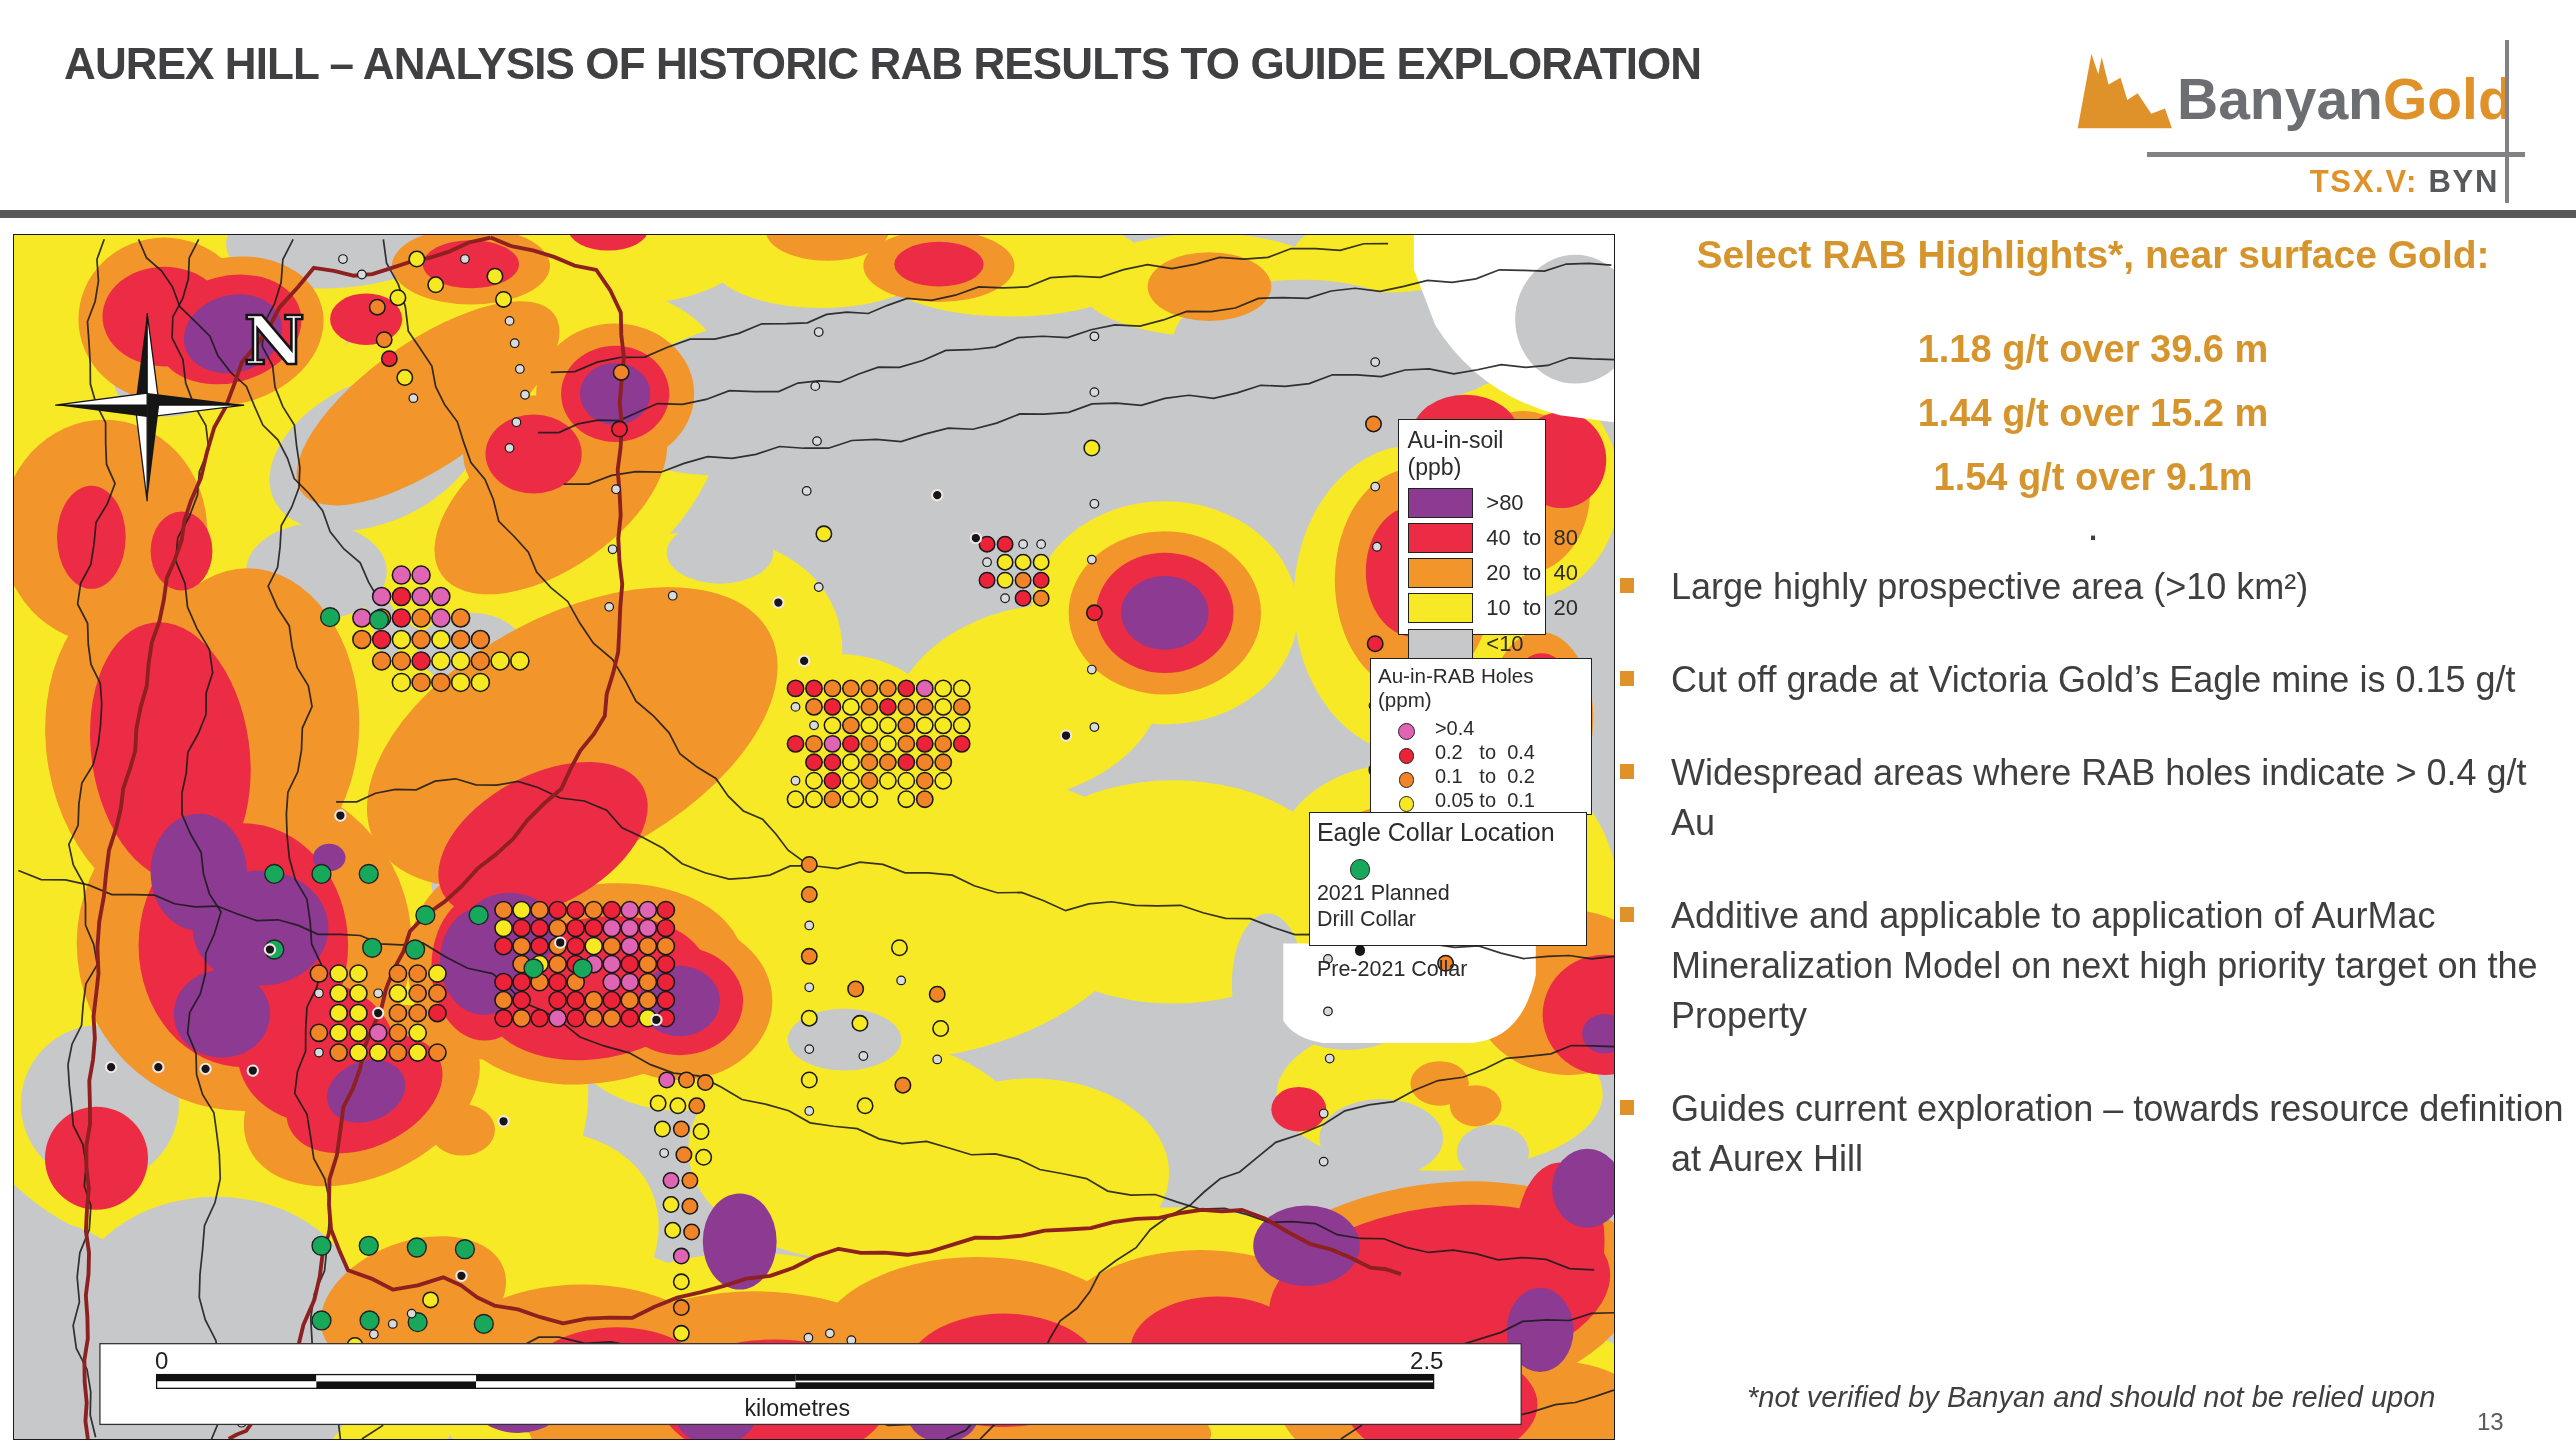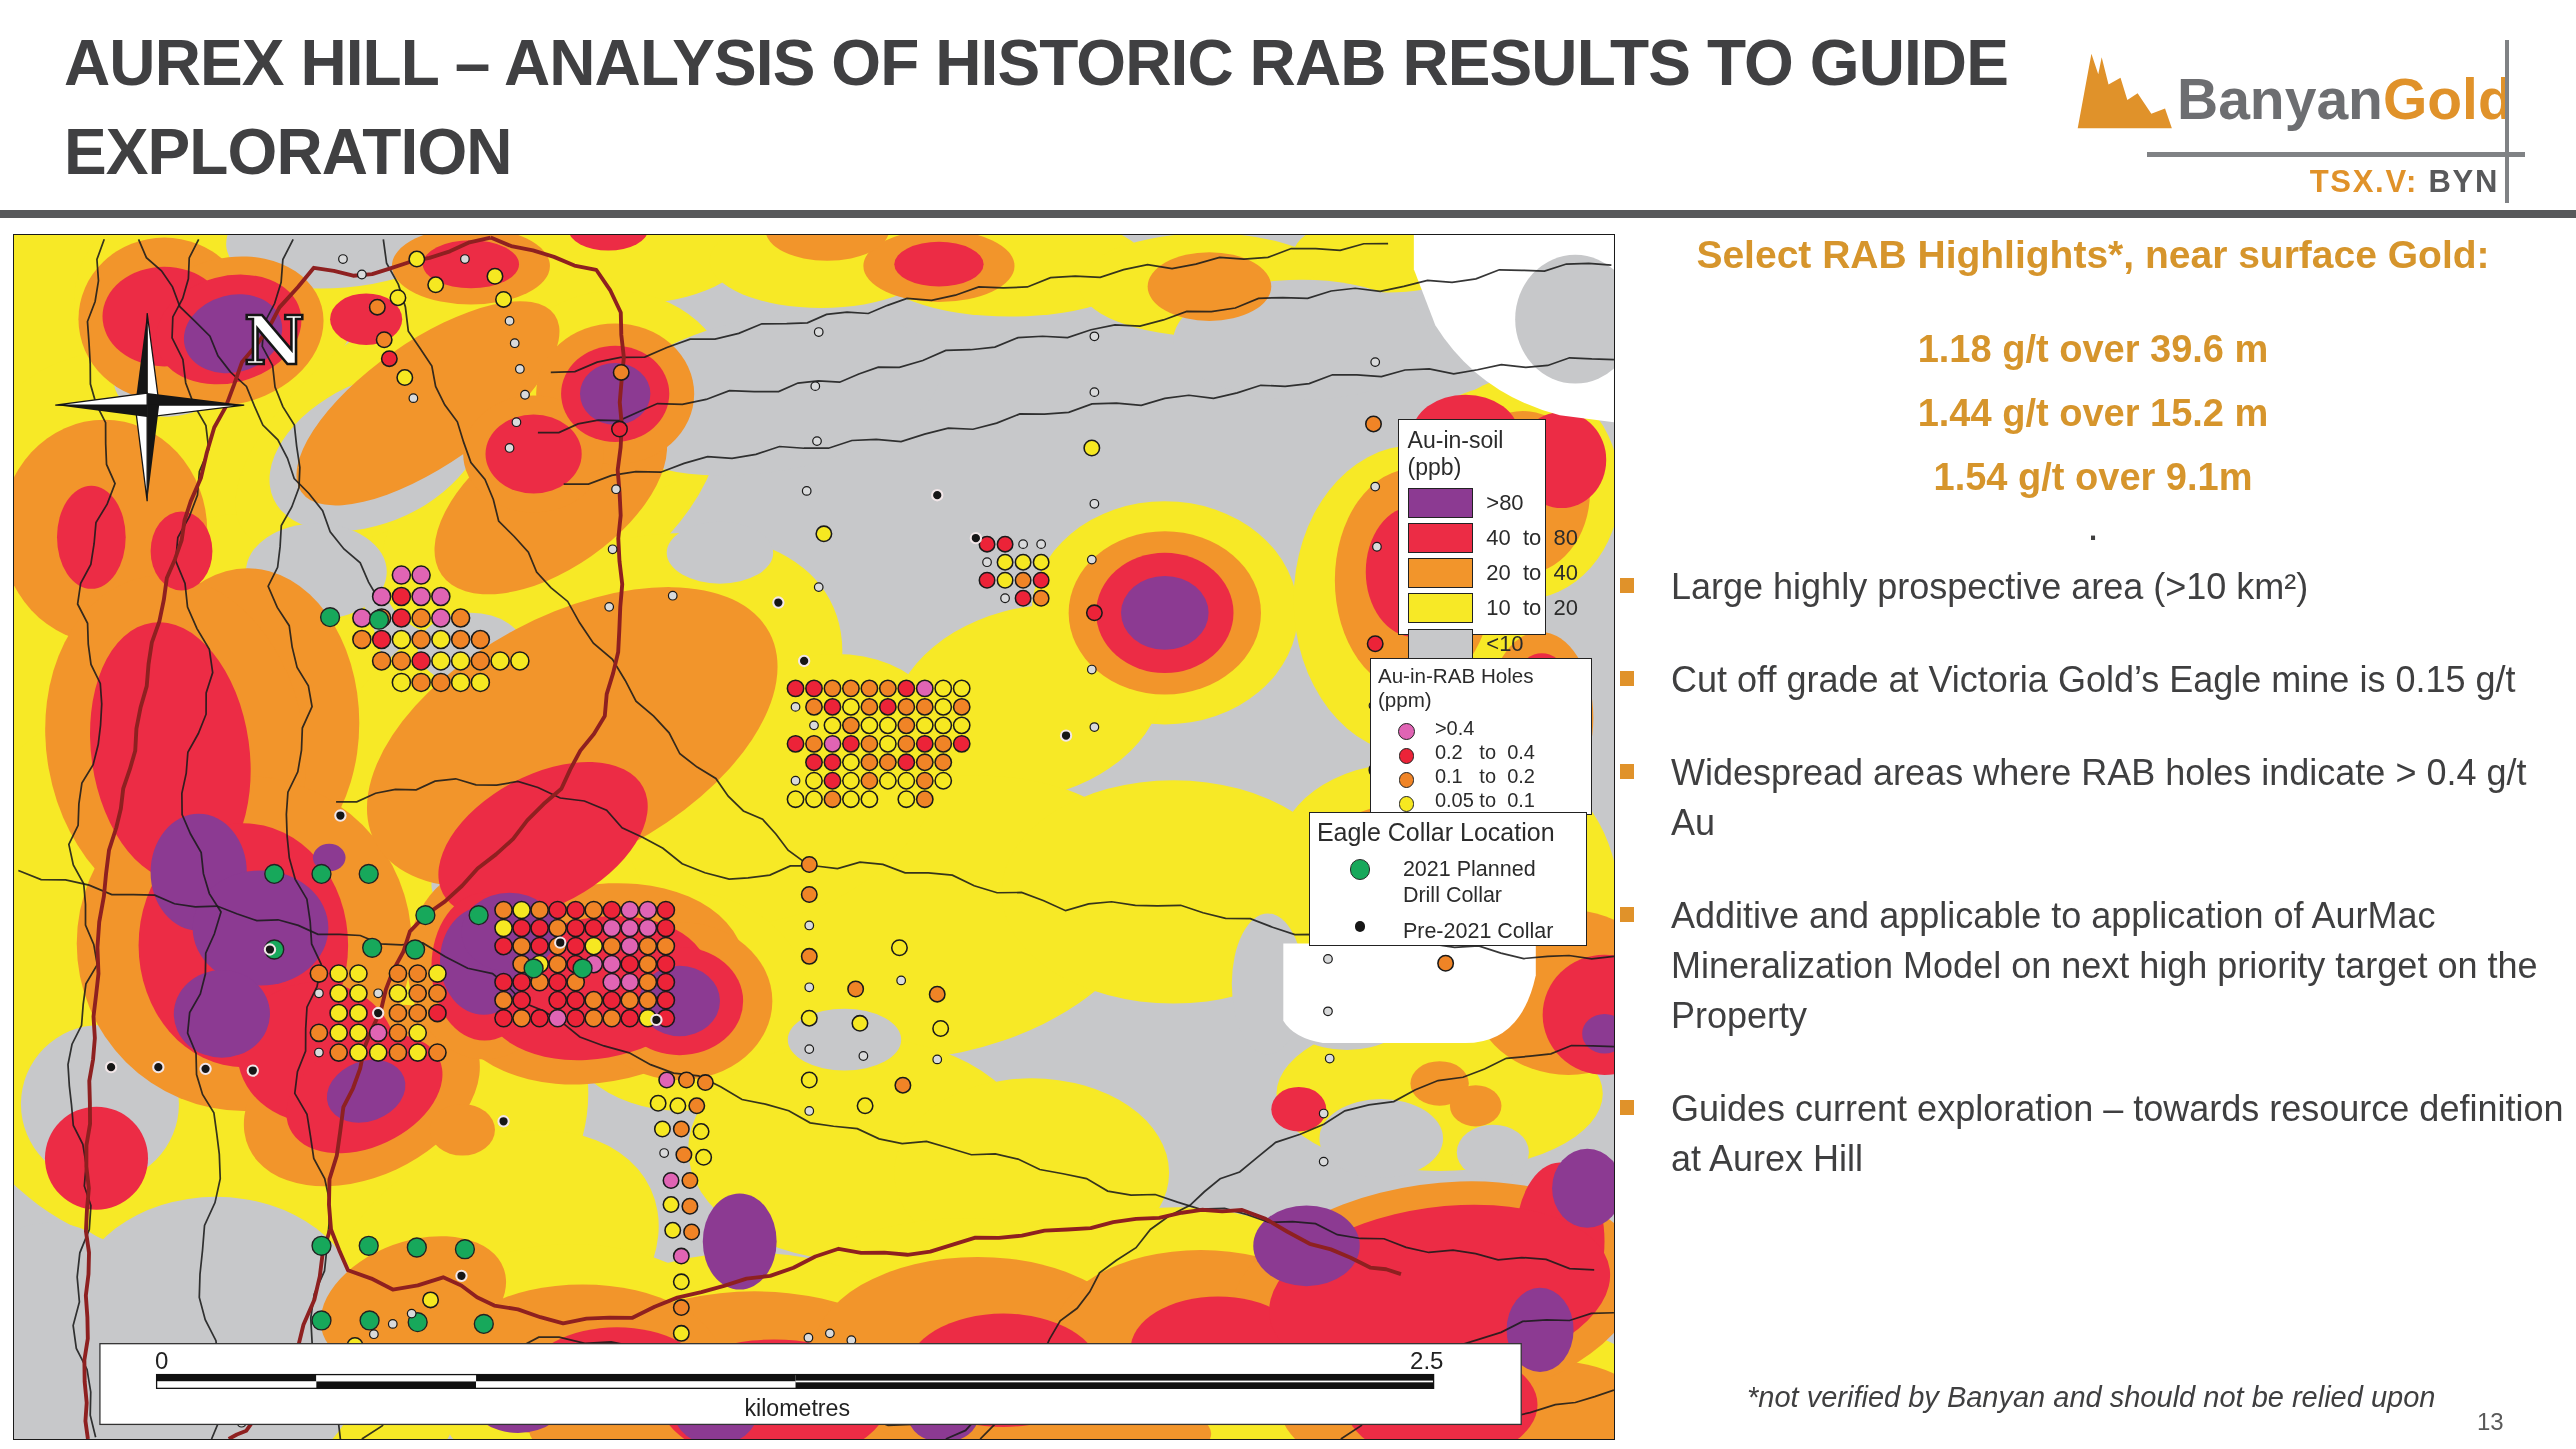--- a/index.html
+++ b/index.html
@@ -1,20 +1,20 @@
 <!DOCTYPE html>
 <html style="font-size:13.7px"><head>
 <meta charset="utf-8">
 <style>
   html,body{margin:0;padding:0;background:#e8e8e8;}
   .slide{position:relative;width:2576px;height:1449px;background:#ffffff;overflow:hidden;
          font-family:"Liberation Sans",sans-serif;}
   
   .title{position:absolute;left:64px;top:19px;width:2001px;margin:0;
-         font-size:64px;line-height:89px;font-weight:bold;color:#404042;letter-spacing:-0.9px;}
+         font-size:44px;line-height:89px;font-weight:bold;color:#404042;letter-spacing:-0.9px;}
   .rule{position:absolute;left:0;top:210px;width:2576px;height:7.7px;background:#58595B;}
   .logo{position:absolute;left:2057px;top:15.5px;width:481px;height:193px;}
   .logo .mountain{position:absolute;left:19px;top:24px;}
   .logo .brand{position:absolute;left:120px;top:53px;font-size:57px;font-weight:bold;line-height:60px;white-space:nowrap;}
   .logo .b-gray{color:#6D6E71;}
   .logo .b-orange{color:#E0922A;}
   .logo .underline{position:absolute;left:90px;top:136px;width:378px;height:5.2px;background:#808285;}
   .logo .vline{position:absolute;left:448px;top:24px;width:4.3px;height:163px;background:#808285;}
   .logo .ticker{position:absolute;left:120px;top:148px;width:322px;text-align:right;
                 font-size:31px;font-weight:bold;letter-spacing:1.7px;white-space:nowrap;}
@@ -31,21 +31,21 @@
   .lg-soil .sw{width:65px;height:30px;border:1.7px solid #222;box-sizing:border-box;flex:none;}
   .lg-soil .lbl{font-size:22px;margin-left:13.7px;white-space:pre;}
   .lg-rab{left:1370px;top:658px;width:222px;height:157px;padding:5.2px 5.2px 3.4px 6.9px;}
   .lg-rab .lg-title{font-size:20.6px;margin-bottom:3.4px;}
   .lg-rab .row{display:flex;align-items:flex-end;height:24px;}
   .lg-rab .dotwrap{width:57px;display:flex;justify-content:center;flex:none;}
   .lg-rab .dot{border-radius:50%;border:1.7px solid #222;box-sizing:border-box;}
   .lg-rab .lbl{font-size:20px;white-space:pre;}
   .lg-collar{left:1309px;top:812px;width:278px;height:134px;padding:5.2px 6.9px;}
   .lg-collar .lg-title{font-size:25px;margin-bottom:8.6px;}
-  .lg-collar .row{display:flex;align-items:flex-start;margin-bottom:10.3px;}
+  .lg-collar .row{display:flex;align-items:flex-start;margin-bottom:10.3px;flex-direction:column;}
   .lg-collar .dotwrap{width:86px;display:flex;justify-content:center;flex:none;padding-top:3.4px;}
   .lg-collar .dot{border-radius:50%;box-sizing:border-box;}
   .lg-collar .lbl{font-size:21.5px;line-height:26px;}
   
   .panel{position:absolute;left:1618px;top:230px;width:950px;color:#3F3F40;}
   .p-head{margin:0 auto;width:867px;text-align:center;font-size:39px;line-height:49px;
           font-weight:bold;color:#D6952C;}
   .p-high{margin-top:38px;text-align:center;font-size:38px;line-height:64px;font-weight:bold;color:#D6952C;}
   .p-dot{margin-top:5.2px;height:36px;text-align:center;font-size:29px;font-weight:bold;color:#3F3F40;}
   .p-bullets{list-style:none;margin:12px 0 0 0;padding:0;}

